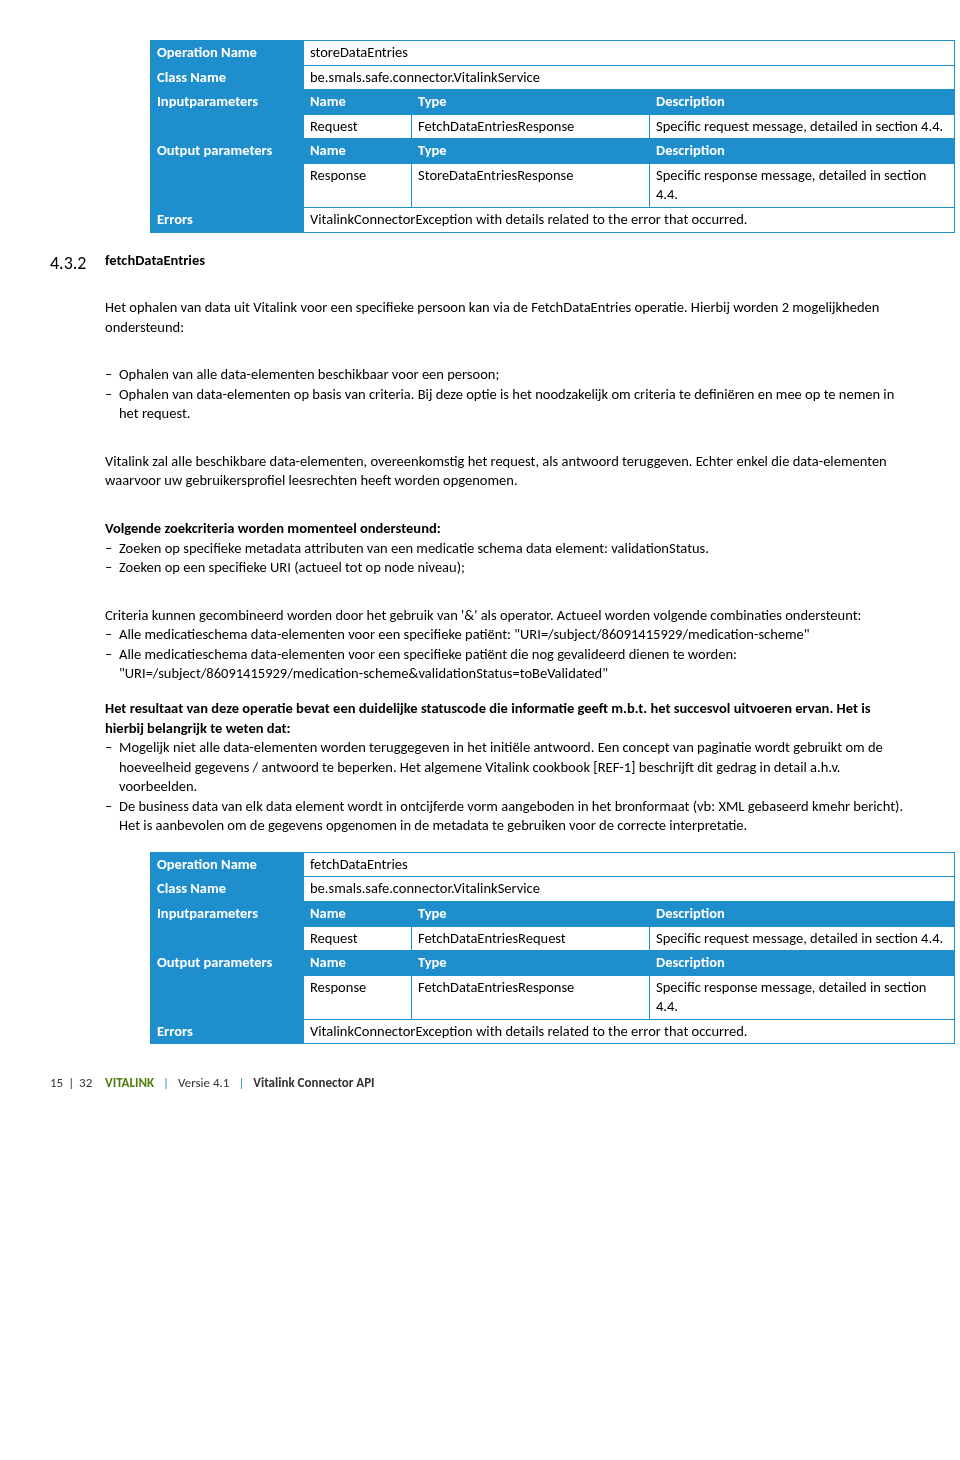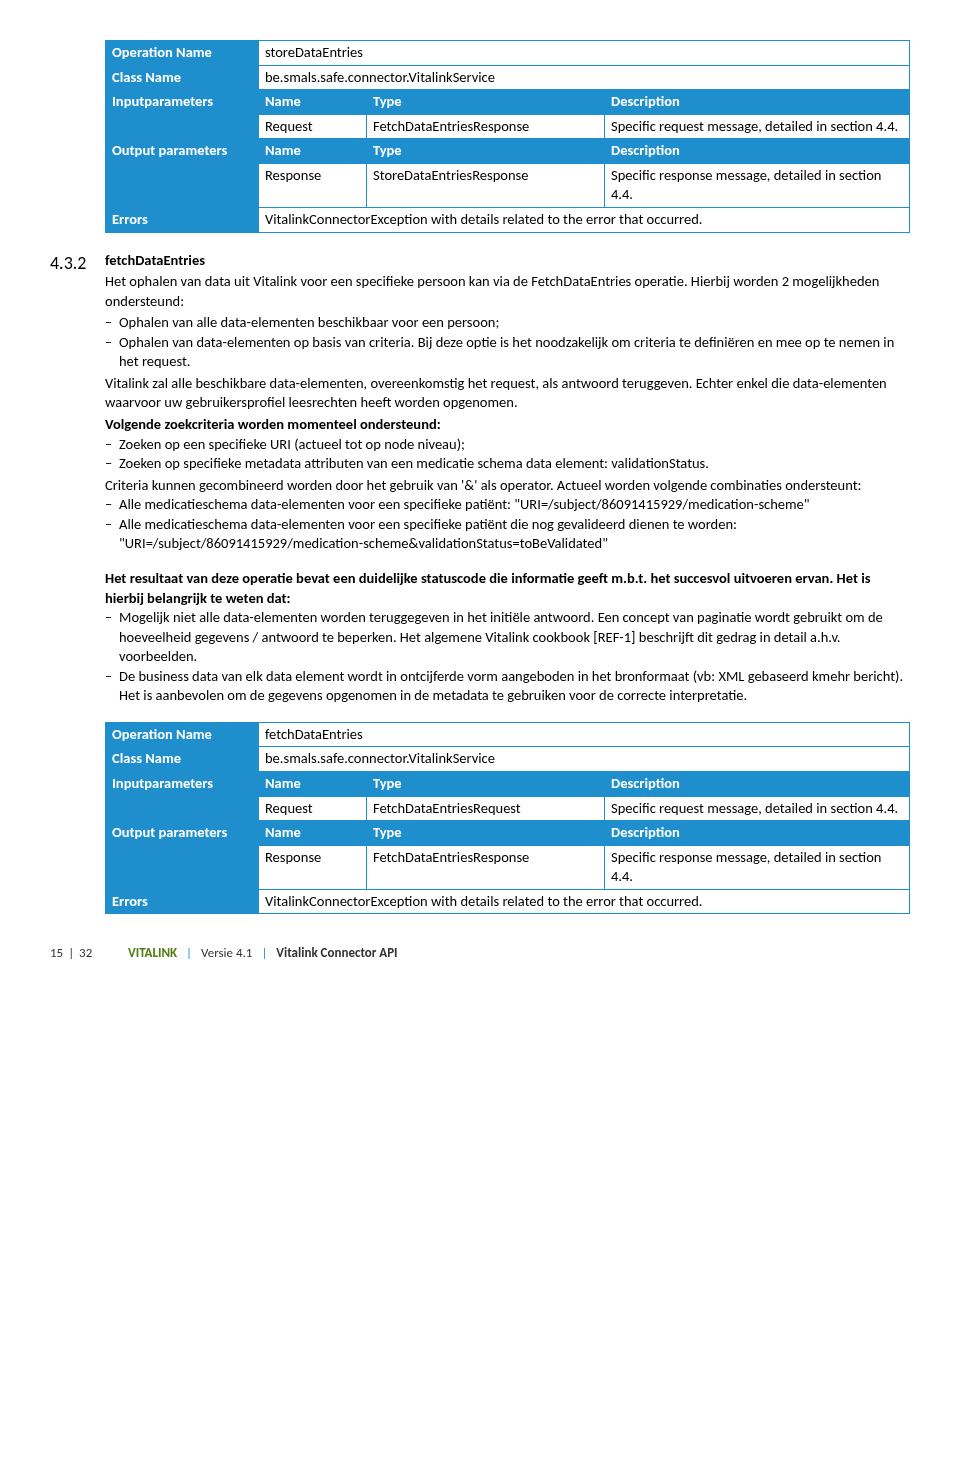--- a/index.html
+++ b/index.html
@@ -29,20 +29,21 @@
   }
   .content {
     flex: 1;
   }
 
   
   table.apitable {
     border-collapse: collapse;
     width: 100%;
     font-size: 14.5px;
+    margin-left: 45px;
   }
   table.apitable td, table.apitable th {
     border: 1px solid #1f8ecd;
     padding: 2px 6px;
     vertical-align: top;
     text-align: left;
   }
   .blue-cell {
     background: #1f8ecd;
     color: #fff;
@@ -53,21 +54,21 @@
   }
   .name-col { width: 95px; }
   .type-col { width: 225px; }
 
   h3.sech {
     font-size: 14.5px;
     font-weight: bold;
     margin: 0;
     display: inline;
   }
-  .para { margin: 2px 0; }
+  .para { margin: 28px 0; }
   .bold { font-weight: bold; }
   ul.dash {
     list-style: none;
     padding-left: 0;
     margin: 0;
   }
   ul.dash li {
     position: relative;
     padding-left: 14px;
   }
@@ -76,21 +77,20 @@
     position: absolute;
     left: 0;
   }
 
   .footer {
     display: flex;
     align-items: flex-start;
     font-size: 13px;
     color: #333;
     margin-top: 30px;
-    gap: 23px;
   }
   .footer .pg {
     width: 55px;
     flex-shrink: 0;
   }
   .footer .brand {
     color: #4d7c0f;
     font-weight: bold;
   }
   .footer .sep {
@@ -155,22 +155,22 @@
     <div class="para">Het ophalen van data uit Vitalink voor een specifieke persoon kan via de FetchDataEntries operatie. Hierbij worden 2 mogelijkheden ondersteund:</div>
     <ul class="dash">
       <li>Ophalen van alle data-elementen beschikbaar voor een persoon;</li>
       <li>Ophalen van data-elementen op basis van criteria. Bij deze optie is het noodzakelijk om criteria te definiëren en mee op te nemen in het request.</li>
     </ul>
 
     <div class="para">Vitalink zal alle beschikbare data-elementen, overeenkomstig het request, als antwoord teruggeven. Echter enkel die data-elementen waarvoor uw gebruikersprofiel leesrechten heeft worden opgenomen.</div>
 
     <div class="bold">Volgende zoekcriteria worden momenteel ondersteund:</div>
     <ul class="dash">
+      <li>Zoeken op specifieke metadata attributen van een medicatie schema data element: validationStatus.</li>
       <li>Zoeken op een specifieke URI (actueel tot op node niveau);</li>
-      <li>Zoeken op specifieke metadata attributen van een medicatie schema data element: validationStatus.</li>
     </ul>
 
     <div class="para" style="margin-bottom:0;">Criteria kunnen gecombineerd worden door het gebruik van '&amp;' als operator. Actueel worden volgende combinaties ondersteunt:</div>
     <ul class="dash">
       <li>Alle medicatieschema data-elementen voor een specifieke patiënt: "URI=/subject/86091415929/medication-scheme"</li>
       <li>Alle medicatieschema data-elementen voor een specifieke patiënt die nog gevalideerd dienen te worden: "URI=/subject/86091415929/medication-scheme&amp;validationStatus=toBeValidated"</li>
     </ul>
 
     <div class="bold" style="margin-top:15px;">Het resultaat van deze operatie bevat een duidelijke statuscode die informatie geeft m.b.t. het succesvol uitvoeren ervan. Het is hierbij belangrijk te weten dat:</div>
     <ul class="dash">

